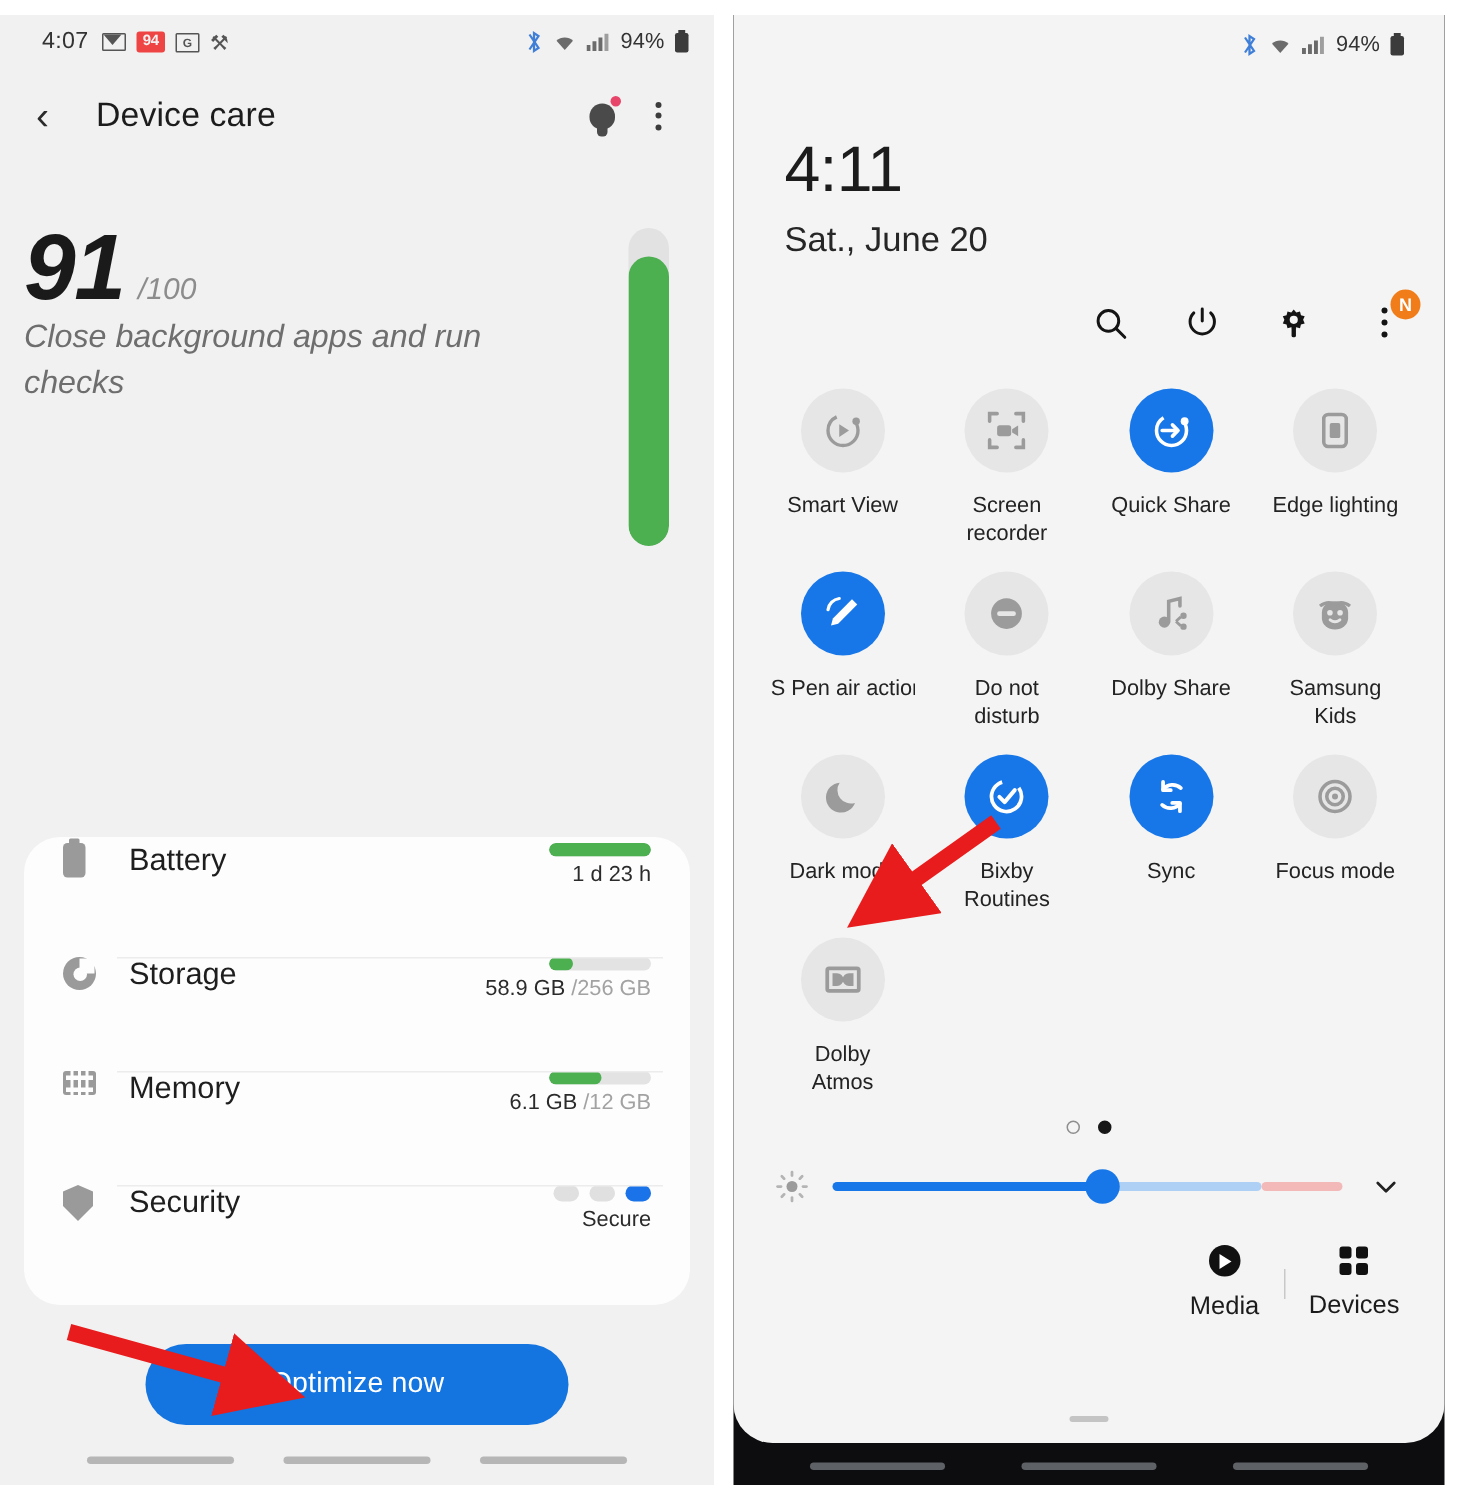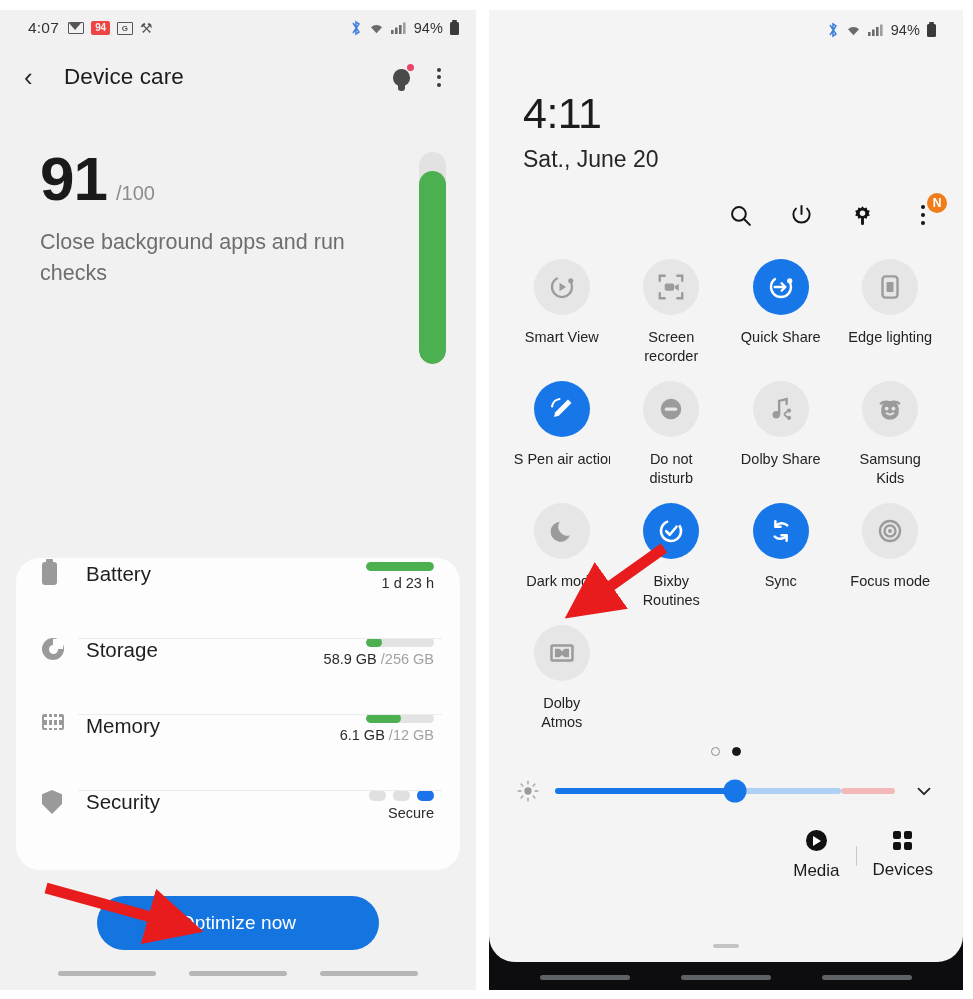--- a/index.html
+++ b/index.html
@@ -51,25 +51,25 @@
   .hdr-title { font-size: 22.5px; color: #1c1c1c; margin-left: 12px; letter-spacing:.1px;}
   .hdr-grow { flex:1; }
   .hdr-bulb { position:relative; width:30px; height:30px; display:flex;align-items:center;justify-content:center;}
   .bulb-shape{width:17px;height:17px;border-radius:50% 50% 45% 45%;background:#4a4a4a;position:relative;}
   .bulb-shape:after{content:"";position:absolute;left:5px;bottom:-5px;width:7px;height:6px;background:#4a4a4a;
      border-radius:0 0 3px 3px;}
   .bulb-dot{position:absolute;top:2px;right:2px;width:7px;height:7px;border-radius:50%;background:#e8456b;}
   .hdr-kebab{width:30px;height:30px;display:flex;flex-direction:column;align-items:center;justify-content:center;gap:3.5px;margin-left:8px;}
   .kd{width:4px;height:4px;border-radius:50%;background:#3b3b3b;}
 
-  .score-area { position: relative; padding: 42px 30px 0 40px; height: 390px; }
+  .score-area { position: relative; padding: 42px 30px 0 16px; height: 390px; font-style: italic; }
   .score-row { display:flex; align-items:baseline; }
   .score-num { font-size: 62px; font-weight: 700; color:#1a1a1a; letter-spacing:-1px; line-height:.95;}
   .score-max { font-size: 20px; color:#8c8c8c; margin-left: 9px; }
-  .score-desc { margin-top: 18px; font-size: 21.5px; color:#6e6e6e; line-height:1.45; max-width: 340px;}
+  .score-desc { font-size: 21.5px; color:#6e6e6e; line-height:1.45; max-width: 340px;}
   .score-gauge {
     position:absolute; right:30px; top:44px; width:27px; height:212px;
     background:#e2e2e2; border-radius:14px; overflow:hidden;
   }
   .score-gauge-fill {
     position:absolute; bottom:0; left:0; width:100%; background:#4caf50; border-radius:14px;
   }
 
   .care-card {
     position:absolute; left: 16px; top: 548px; width: 444px;

